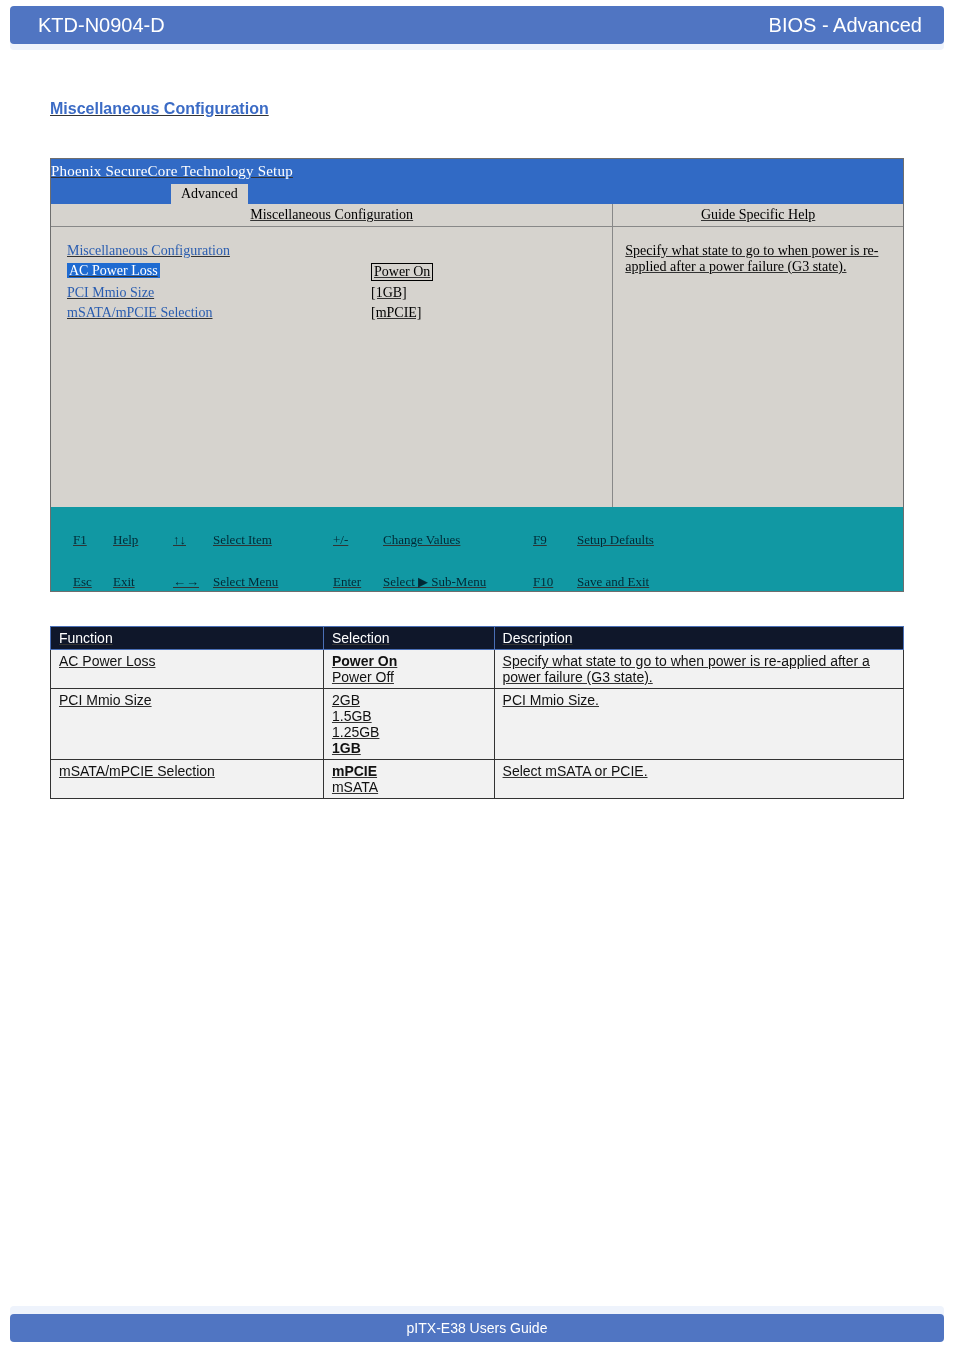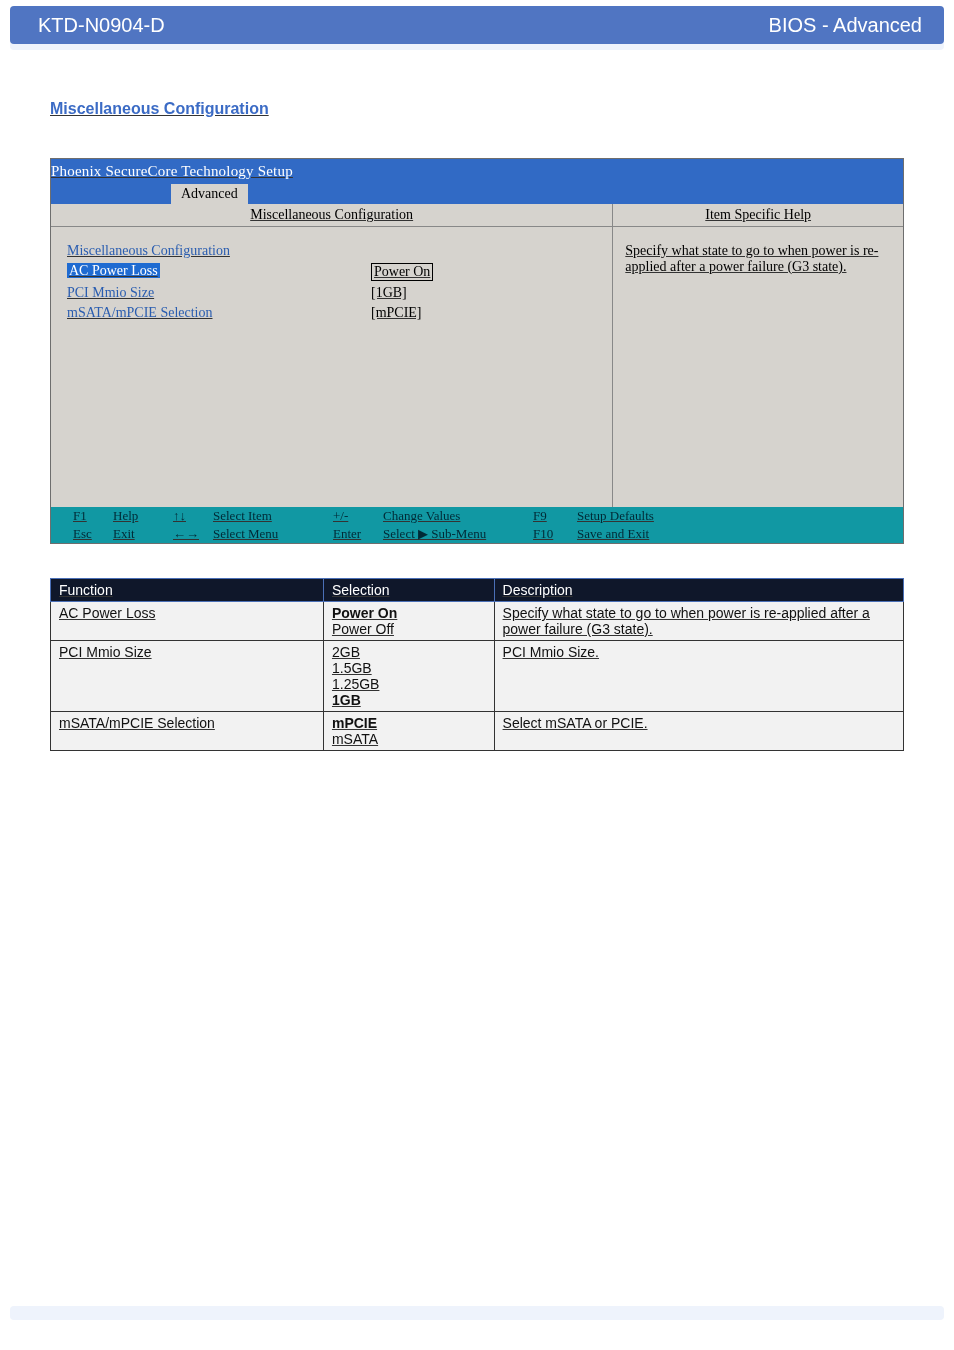--- a/index.html
+++ b/index.html
@@ -112,21 +112,21 @@
 
   .bios-foot {
     background:#1198a3;
     color:#002a36;
     font-size:13px;
     font-family: "Times New Roman", Georgia, serif;
   }
   .bios-foot .frow {
     display:flex; padding:1px 8px 1px 22px;
   }
-  .bios-foot .frow span { white-space:nowrap; }
+  .bios-foot .frow span { white-space:nowrap;margin-top:24px; }
 
   
   table.desc {
     border-collapse: collapse;
     width: 100%;
     margin-top: 34px;
     font-size:14px;
   }
   table.desc th {
     background:#0f172a;
@@ -177,21 +177,21 @@
 
   <div class="section-title">Miscellaneous Configuration</div>
 
   <div class="bios-frame">
     <div class="bios-head">Phoenix SecureCore Technology Setup</div>
     <div class="bios-tabs">
       <span class="bios-tab">Advanced</span>
     </div>
     <div class="bios-subhead">
       <div class="lefthead">Miscellaneous Configuration</div>
-      <div class="righthead">Item Specific Help</div>
+      <div class="righthead">Guide Specific Help</div>
     </div>
     <div class="bios-body">
       <div class="bios-left" style="min-height: 280px;">
           <div class="opt-header">Miscellaneous Configuration</div>
           <div class="opt-row">
             <span style="width: 57%;"><span class="opt-label sel">AC Power Loss</span></span>
             <span class="opt-val" style="border: 1px solid rgb(0, 0, 0); padding: 0px 2px;">Power On</span>
           </div>
           <div class="opt-row">
             <span class="opt-label">PCI Mmio Size</span>
@@ -270,13 +270,16 @@
           </td>
           <td>Select mSATA or PCIE.</td>
         </tr>
       </tbody>
   </table>
 
 </div>
 
 <div class="ftr-wrap">
   <div class="ftr-under"></div>
+  <div class="ftr-bar">
+    <span>pITX-E38 Users Guide</span>
+  </div>
 </div>
 
 </body></html>

